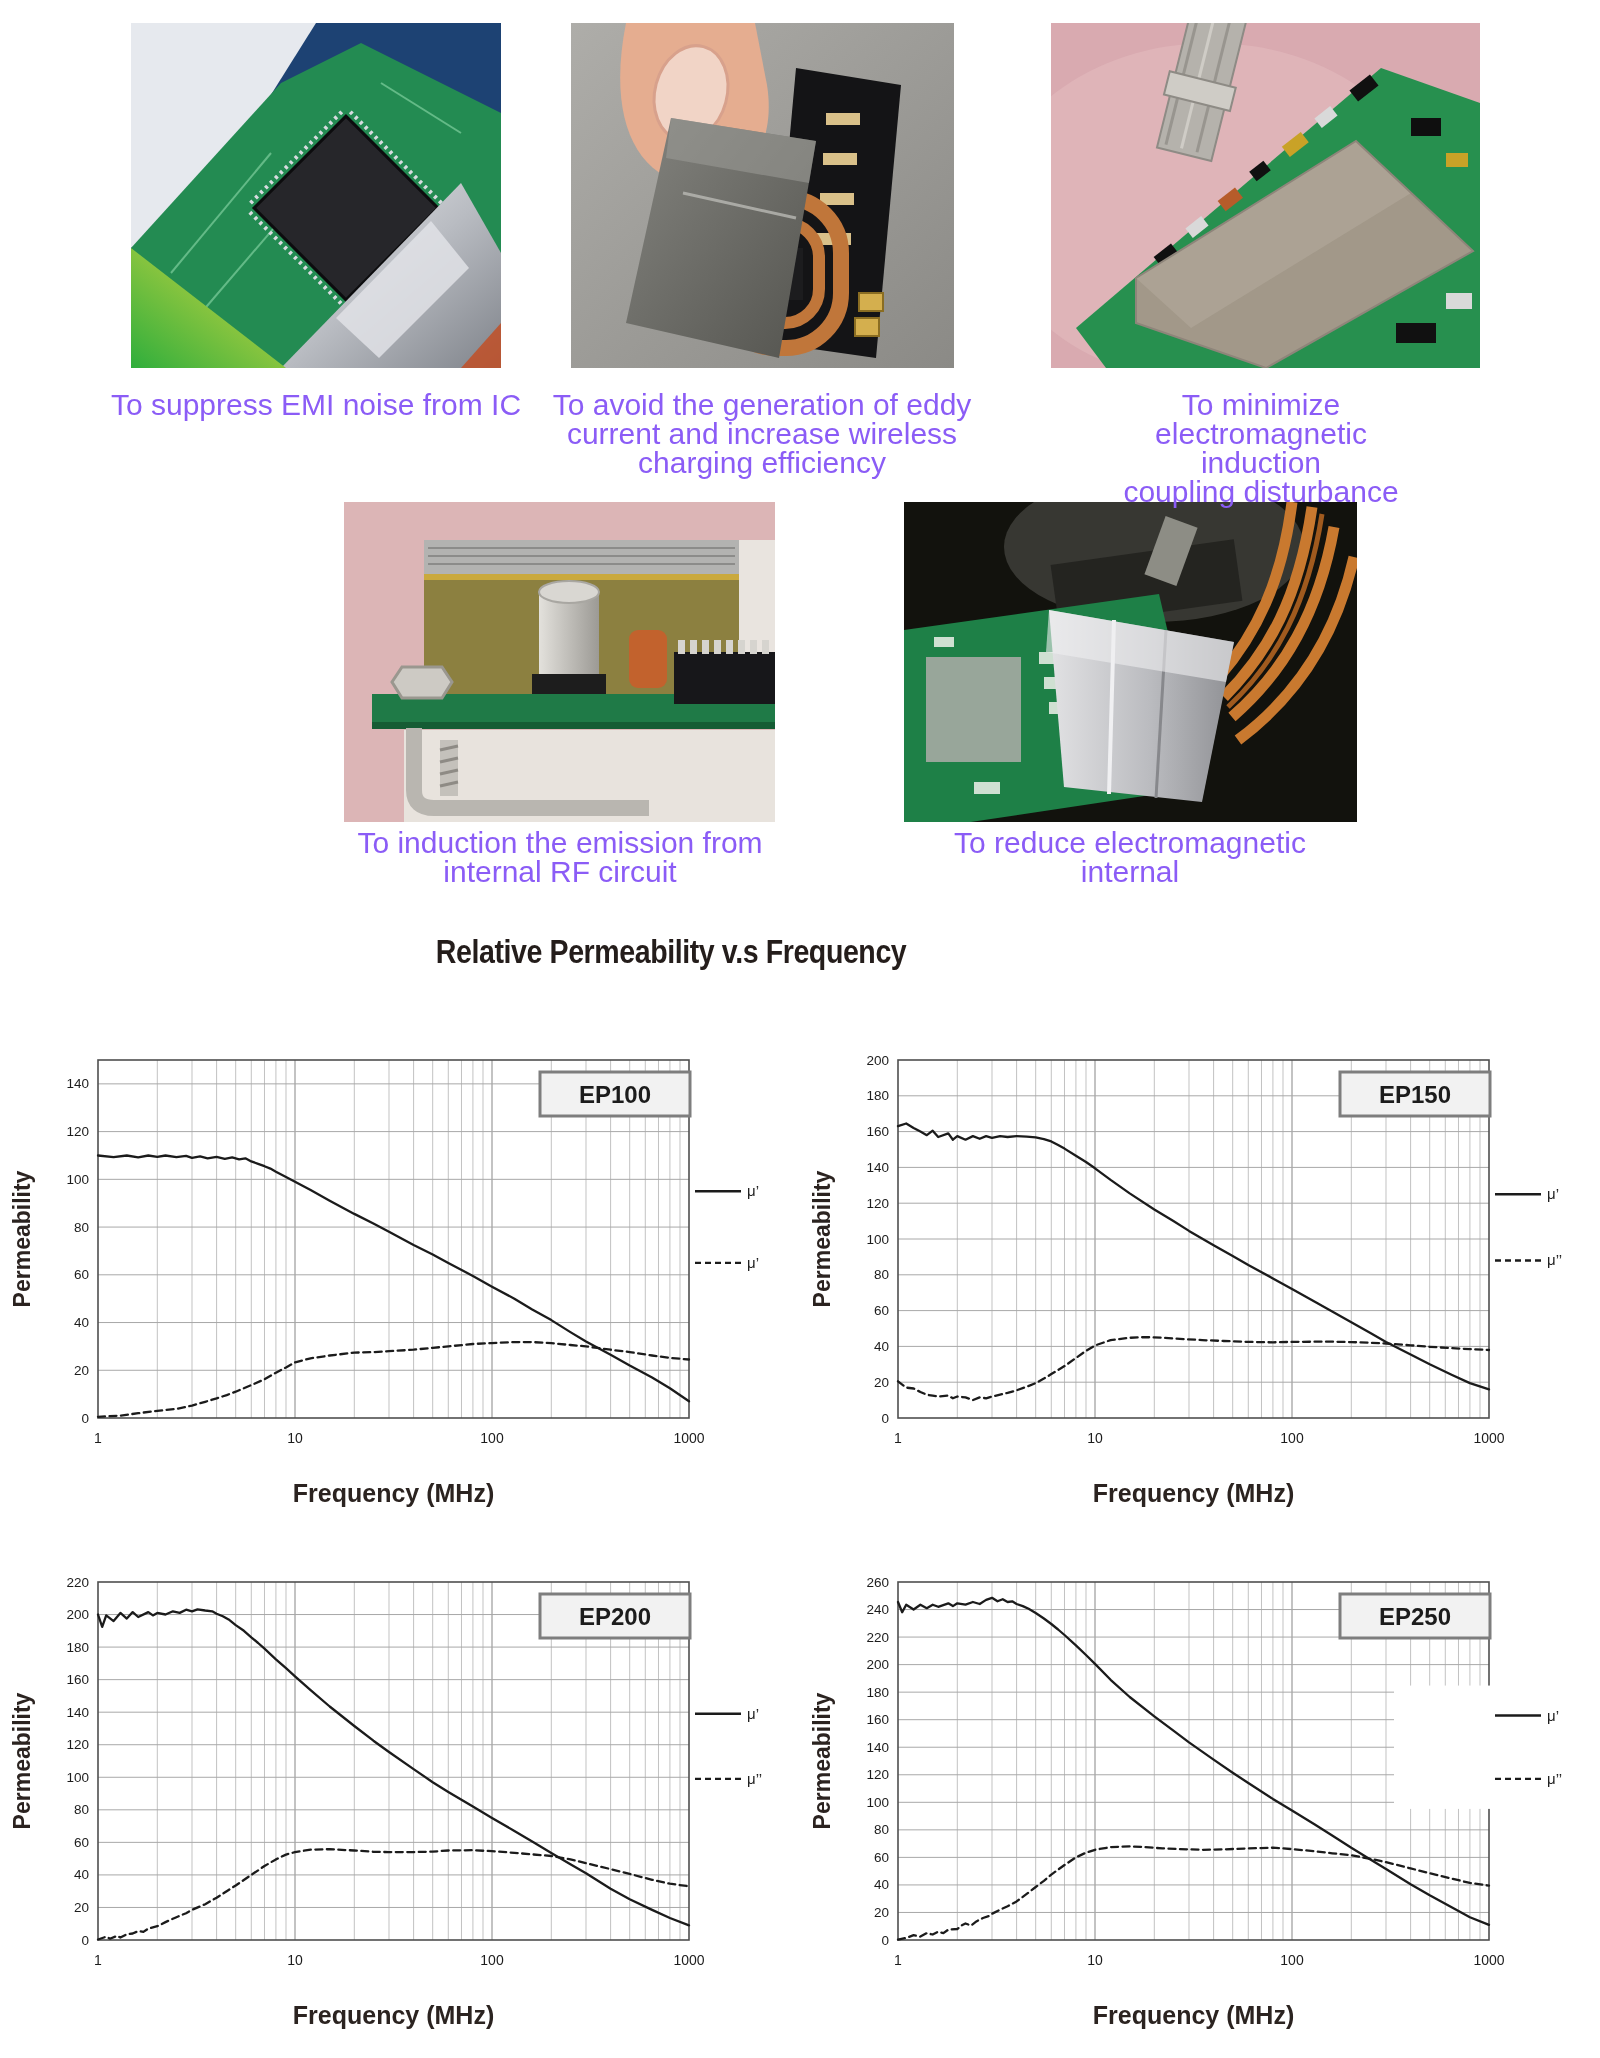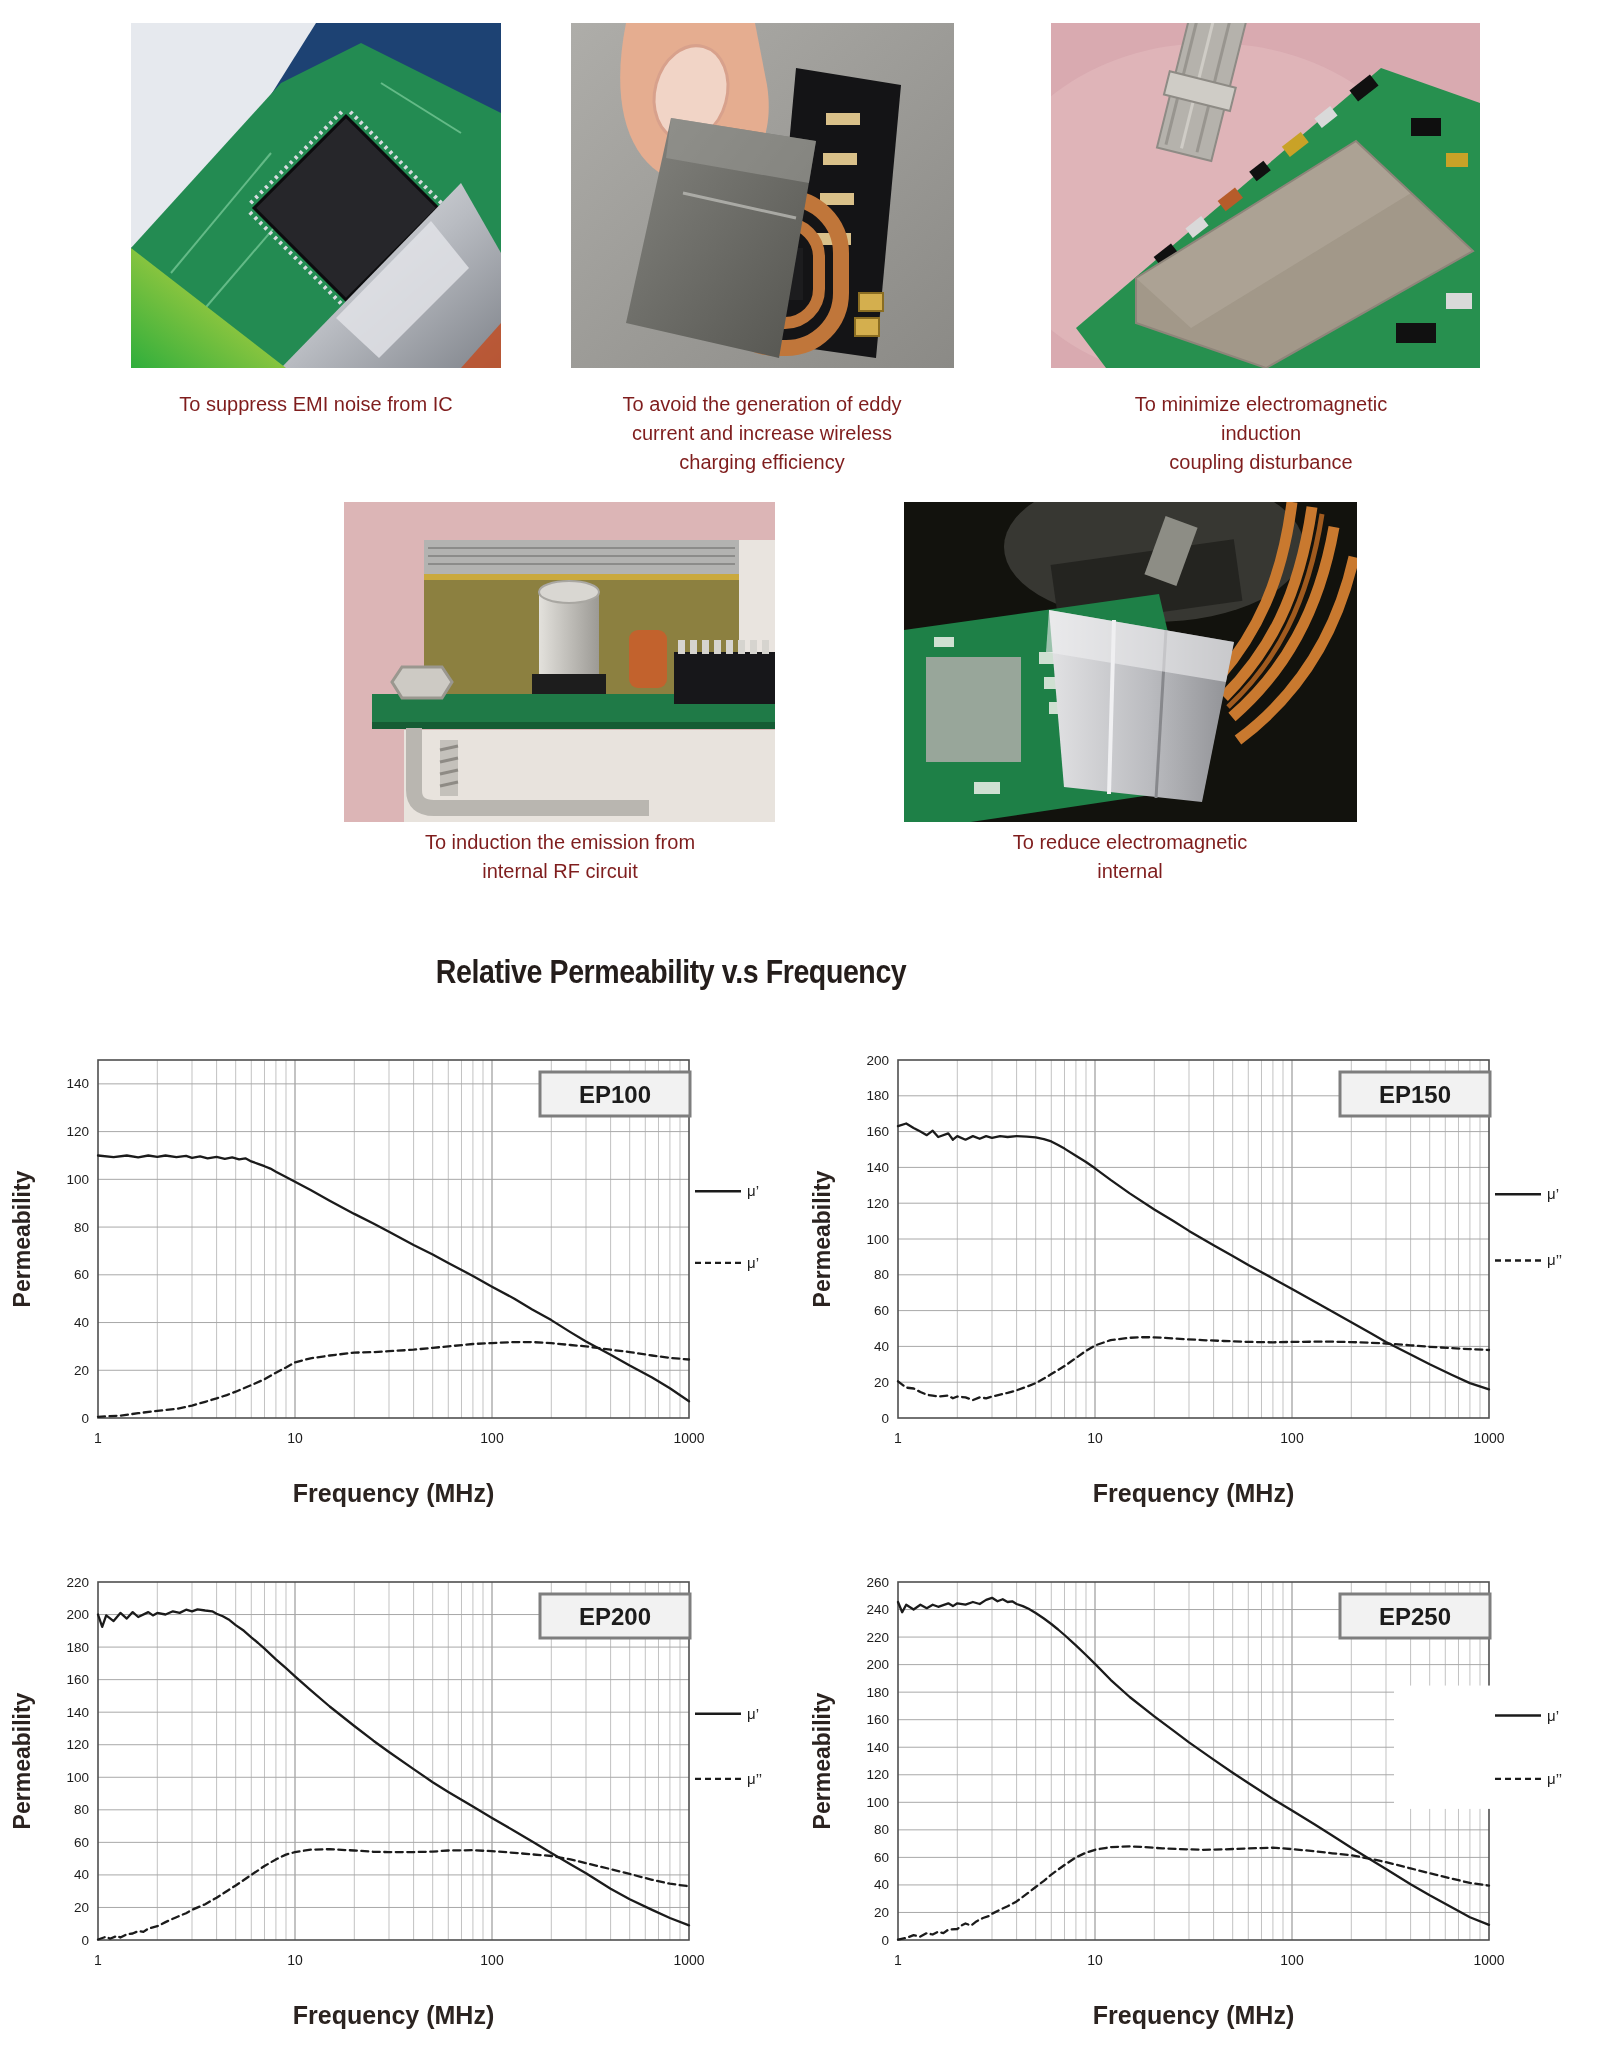--- a/index.html
+++ b/index.html
@@ -1,20 +1,20 @@
 <!DOCTYPE html>
 <html><head>
 <meta charset="utf-8">
 <style>
   html,body{margin:0;padding:0;background:#ffffff;}
   body{width:1600px;height:2058px;position:relative;font-family:"Liberation Sans",sans-serif;color:#111;}
   .photo{position:absolute;overflow:hidden;}
   .photo svg{display:block;width:100%;height:100%;}
-  .caption{position:absolute;transform:translateX(-50%);text-align:center;font-size:20px;line-height:29px;color:#7f1d1d;white-space:pre-line;}
-  .section-title{position:absolute;top:952px;left:0;width:1342px;text-align:center;}
+  .caption{position:absolute;transform:translateX(-50%);text-align:center;font-size:30px;line-height:29px;color:#8b5cf6;white-space:pre-line;}
+  .section-title{position:absolute;top:932px;left:0;width:1342px;text-align:center;}
   .section-title span{display:inline-block;transform:scaleX(.84);transform-origin:center;
     font-size:34px;font-weight:900;letter-spacing:-.5px;color:#241d1b;}
   .chart{position:absolute;width:800px;height:520px;}
   .chart svg text{font-family:"Liberation Sans",sans-serif;}
 </style>
 </head>
 <body>
 
 <div class="photo" style="left:131px;top:23px;width:370px;height:345px">
 <svg viewBox="0 0 370 345" preserveAspectRatio="none">

